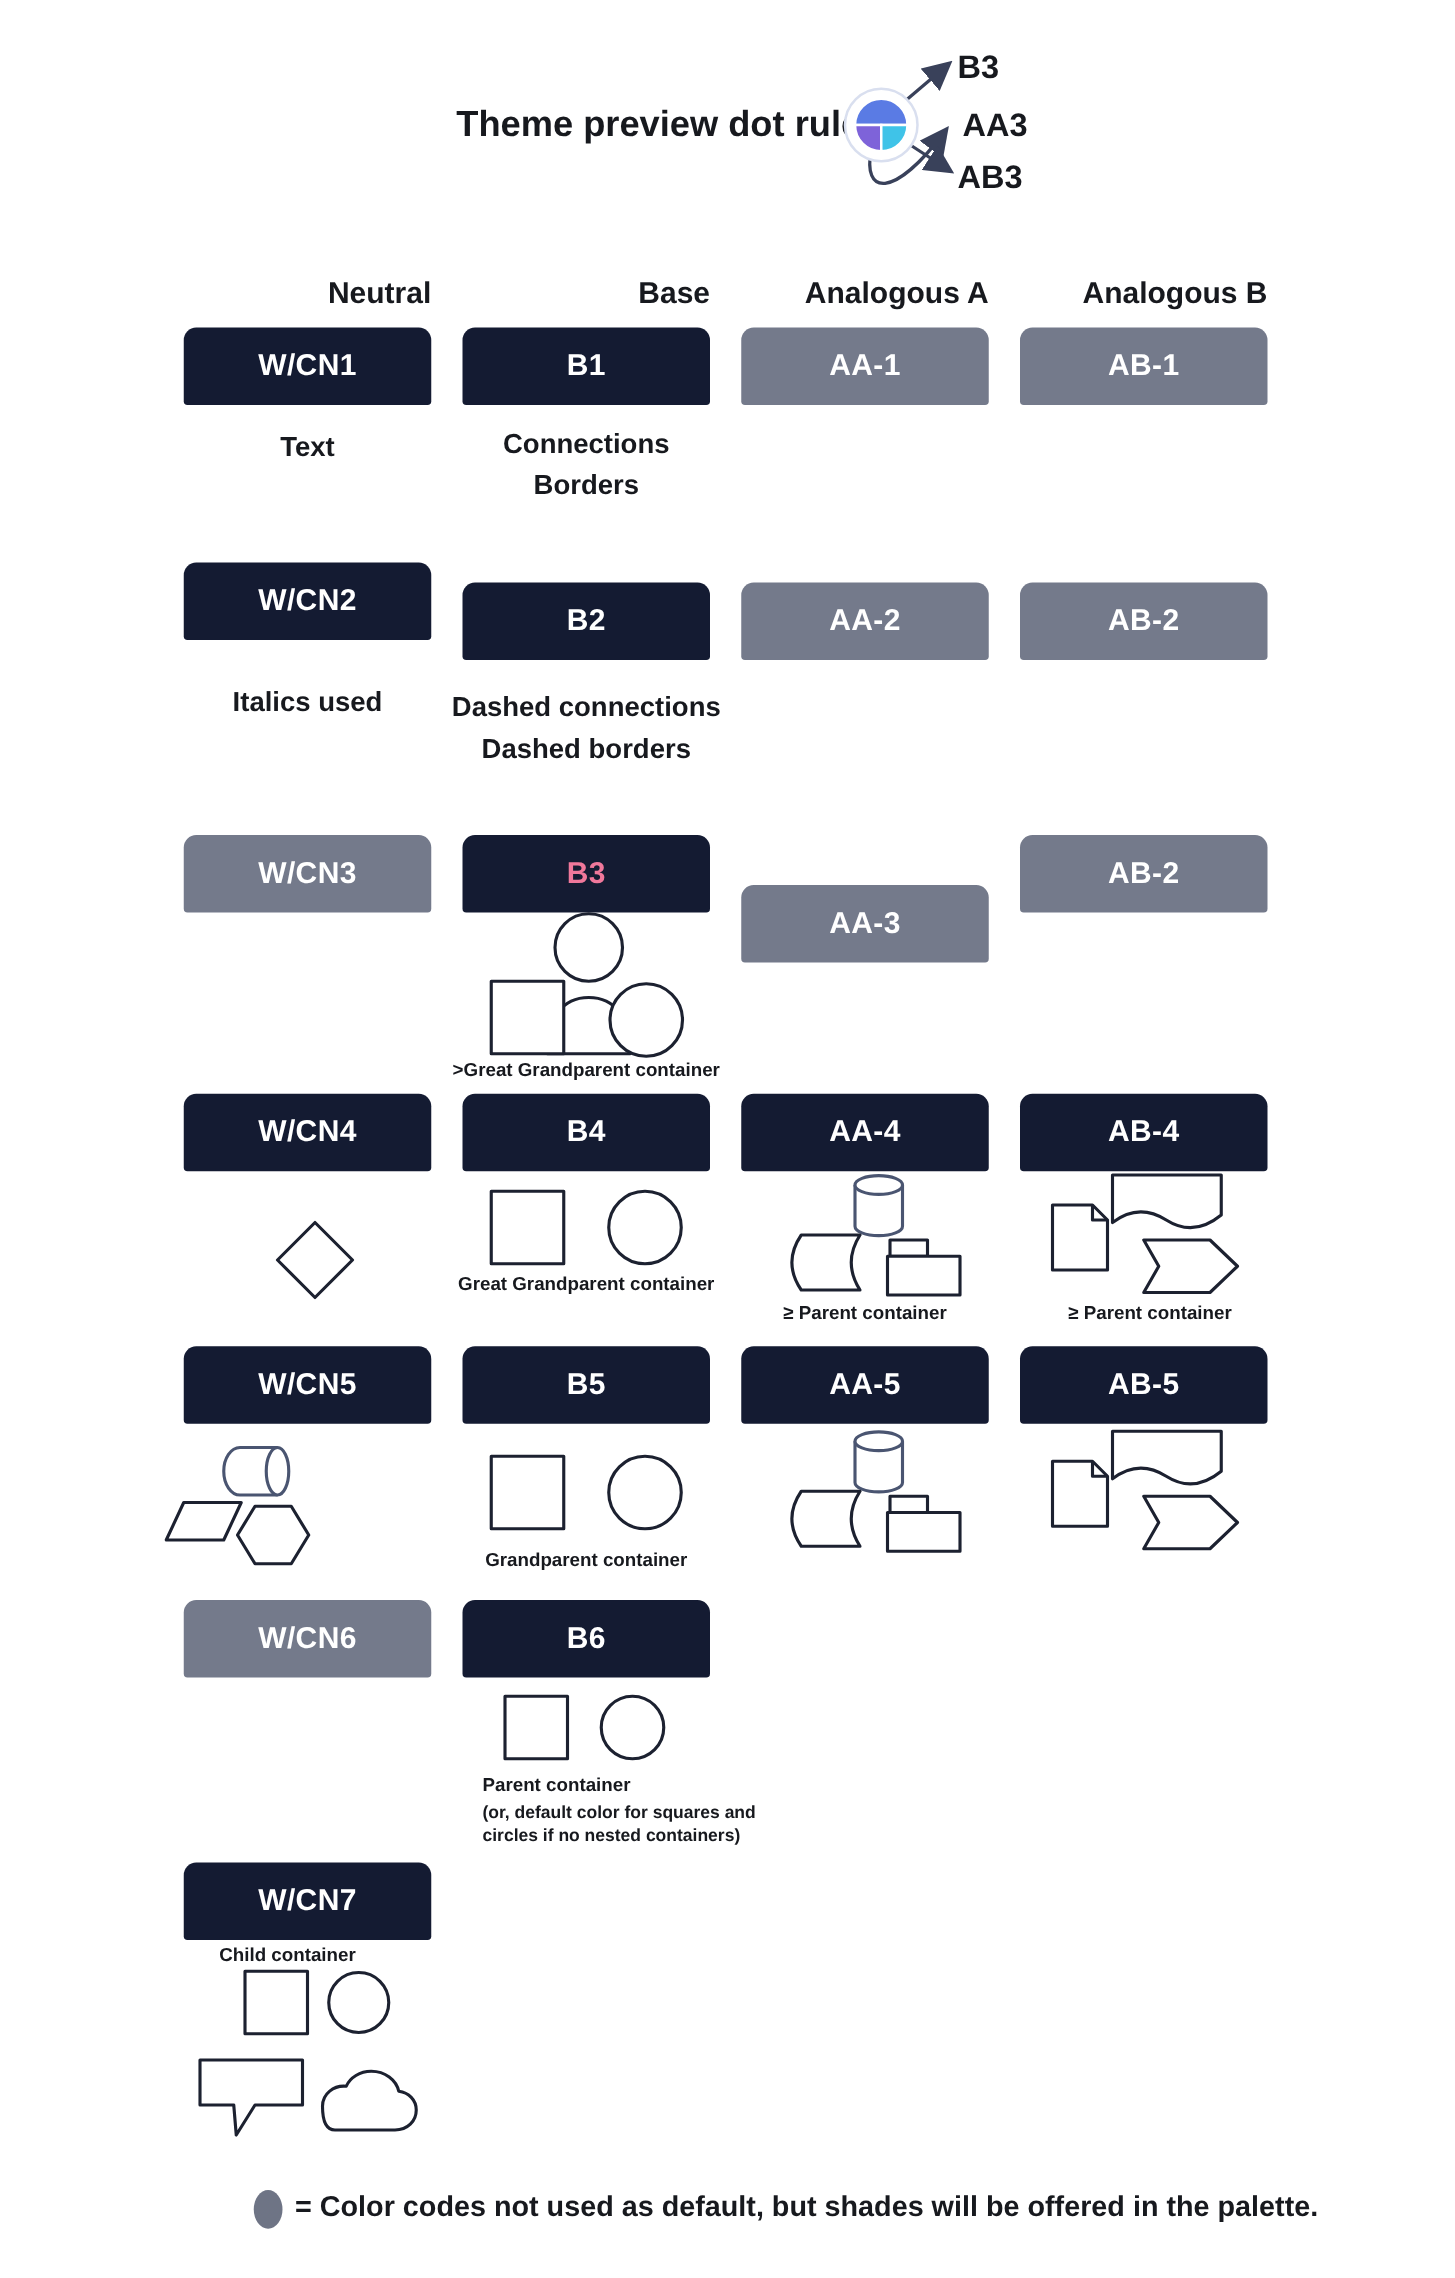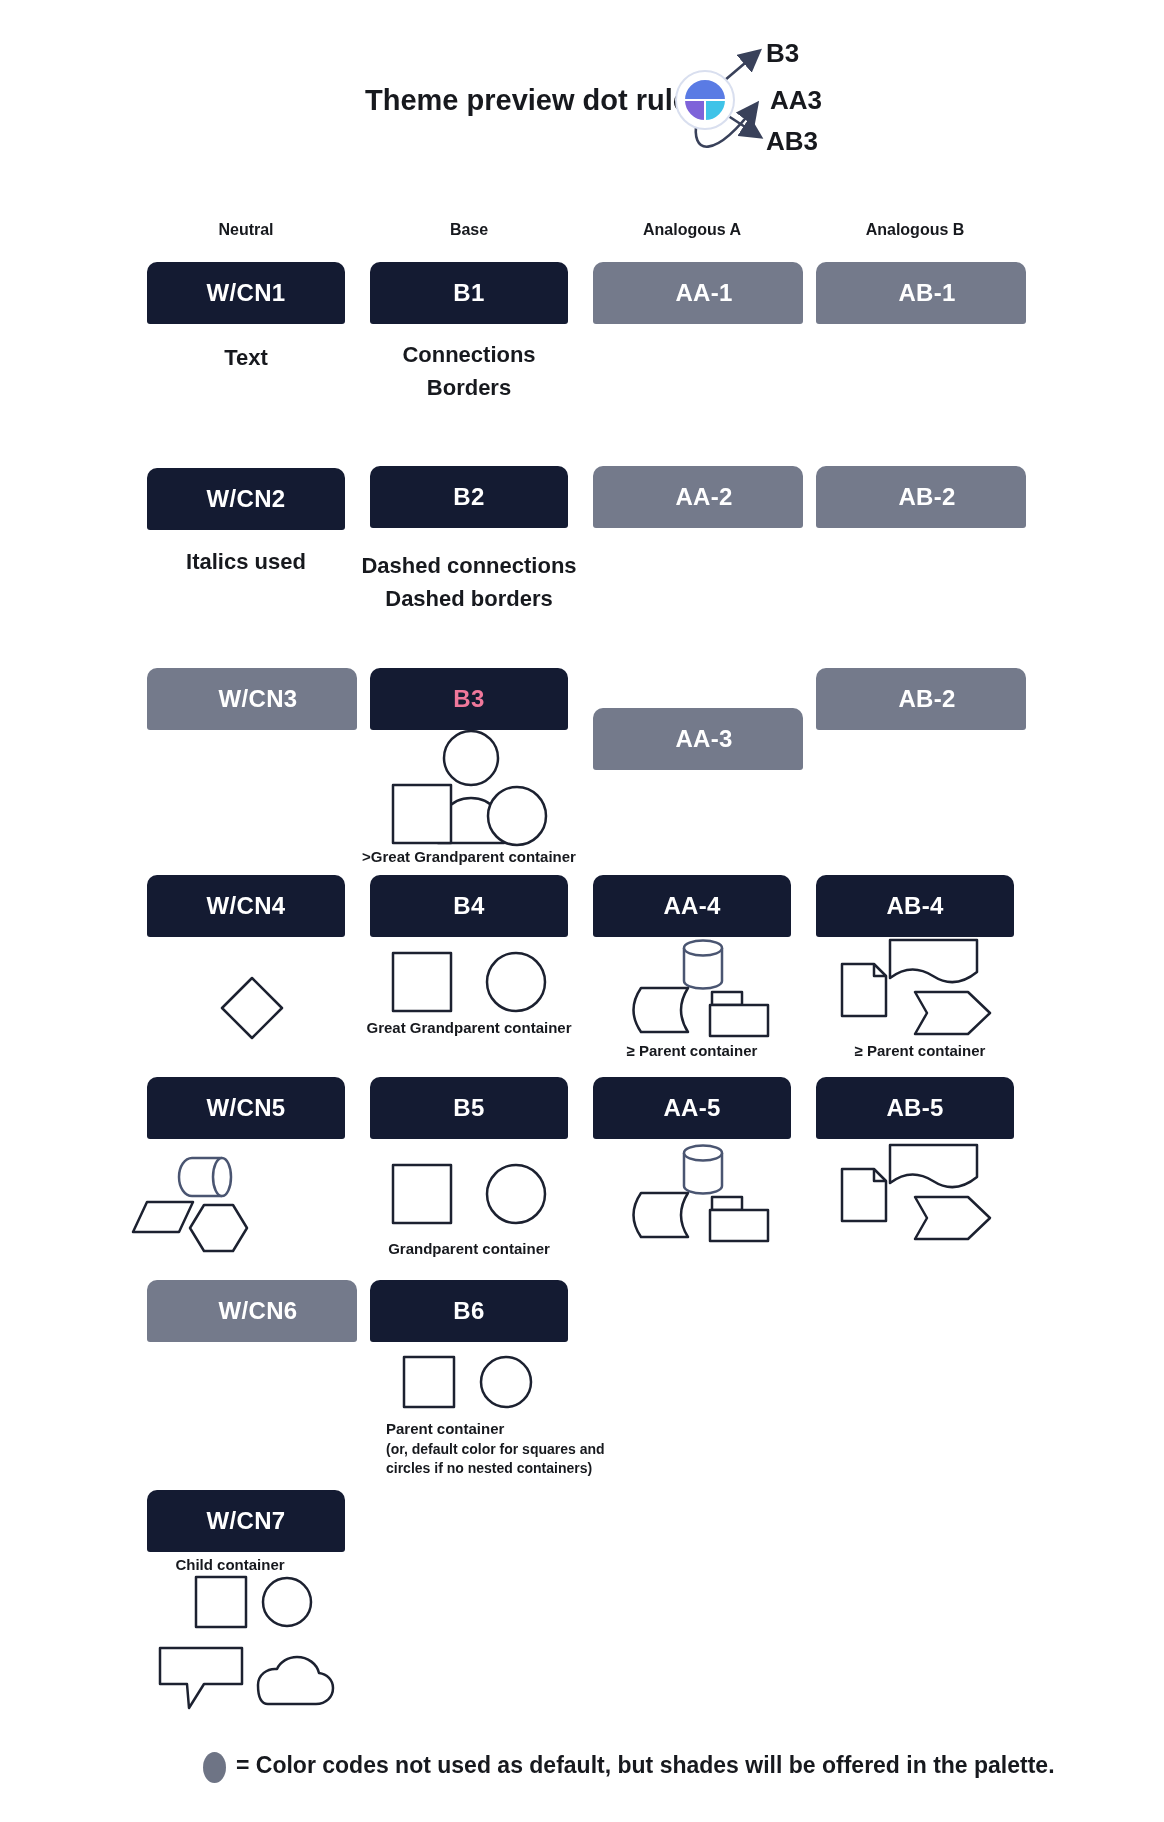--- a/index.html
+++ b/index.html
@@ -17,28 +17,28 @@
     --c-ring:#D9DFEF;
   }
   html,body{margin:0;padding:0;background:#fff;}
   #page{
     position:relative;width:1164px;height:1822px;background:#fff;overflow:hidden;
     font-family:"Liberation Sans","DejaVu Sans",sans-serif;color:var(--c-text);
   }
   .abs{position:absolute;}
   .title{font-size:29px;font-weight:600;color:var(--c-text);white-space:nowrap;}
   .dot-label{font-size:26px;font-weight:600;color:var(--c-text);white-space:nowrap;}
-  .hdr{width:198px;text-align:center;font-size:16px;font-weight:700;color:var(--c-text);}
+  .hdr{width:198px;text-align:right;font-size:24px;font-weight:700;color:var(--c-text);}
   .swatch{
     width:198px;height:62px;border-radius:10px 10px 3px 3px;
     display:flex;align-items:center;justify-content:center;
     color:#fff;font-weight:700;font-size:24px;letter-spacing:.3px;
   }
   .swatch.dark{background:var(--c-dark-swatch);}
-  .swatch.gray{background:var(--c-gray-swatch);padding-left:12px;}
+  .swatch.gray{background:var(--c-gray-swatch);}
   .swatch.pink-text{color:var(--c-pink-label);}
   .cap{font-weight:700;color:var(--c-text);text-align:center;}
   .cap.big{font-size:22px;width:250px;}
   .cap.small{font-size:15px;width:250px;}
   .cap.left{text-align:left;width:260px;margin-left:16px;}
   .cap.note{font-size:14px;}
   .footer-dot{width:23px;height:31px;border-radius:50%;background:var(--c-footer-dot);}
   .footer-text{font-size:23px;font-weight:700;color:var(--c-text);white-space:nowrap;}
   svg{display:block;overflow:visible;}
   .shape-stroke{fill:#fff;stroke:var(--c-shape-stroke);stroke-width:2.5;stroke-linejoin:round;}
@@ -77,21 +77,21 @@
   <div class="abs hdr" style="left:816px;top:221px;">Analogous B</div>
 
   <div class="abs swatch dark" style="left:147px;top:262px;">W/CN1</div>
   <div class="abs swatch dark" style="left:370px;top:262px;">B1</div>
   <div class="abs swatch gray" style="left:593px;top:262px;">AA-1</div>
   <div class="abs swatch gray" style="left:816px;top:262px;">AB-1</div>
   <div class="abs cap big" style="left:121px;top:345px;">Text</div>
   <div class="abs cap big" style="left:344px;top:342px;">Connections</div>
   <div class="abs cap big" style="left:344px;top:375px;">Borders</div>
 
-  <div class="abs swatch dark" style="left:147px;top:468px;">W/CN2</div>
+  <div class="abs swatch dark" style="left:147px;top:450px;">W/CN2</div>
   <div class="abs swatch dark" style="left:370px;top:466px;">B2</div>
   <div class="abs swatch gray" style="left:593px;top:466px;">AA-2</div>
   <div class="abs swatch gray" style="left:816px;top:466px;">AB-2</div>
   <div class="abs cap big" style="left:121px;top:549px;">Italics used</div>
   <div class="abs cap big" style="left:344px;top:553px;">Dashed connections</div>
   <div class="abs cap big" style="left:344px;top:586px;">Dashed borders</div>
 
   <div class="abs swatch gray" style="left:147px;top:668px;">W/CN3</div>
   <div class="abs swatch dark pink-text" style="left:370px;top:668px;">B3</div>
   <div class="abs swatch gray" style="left:593px;top:668px;margin-top:40px;">AA-3</div>

